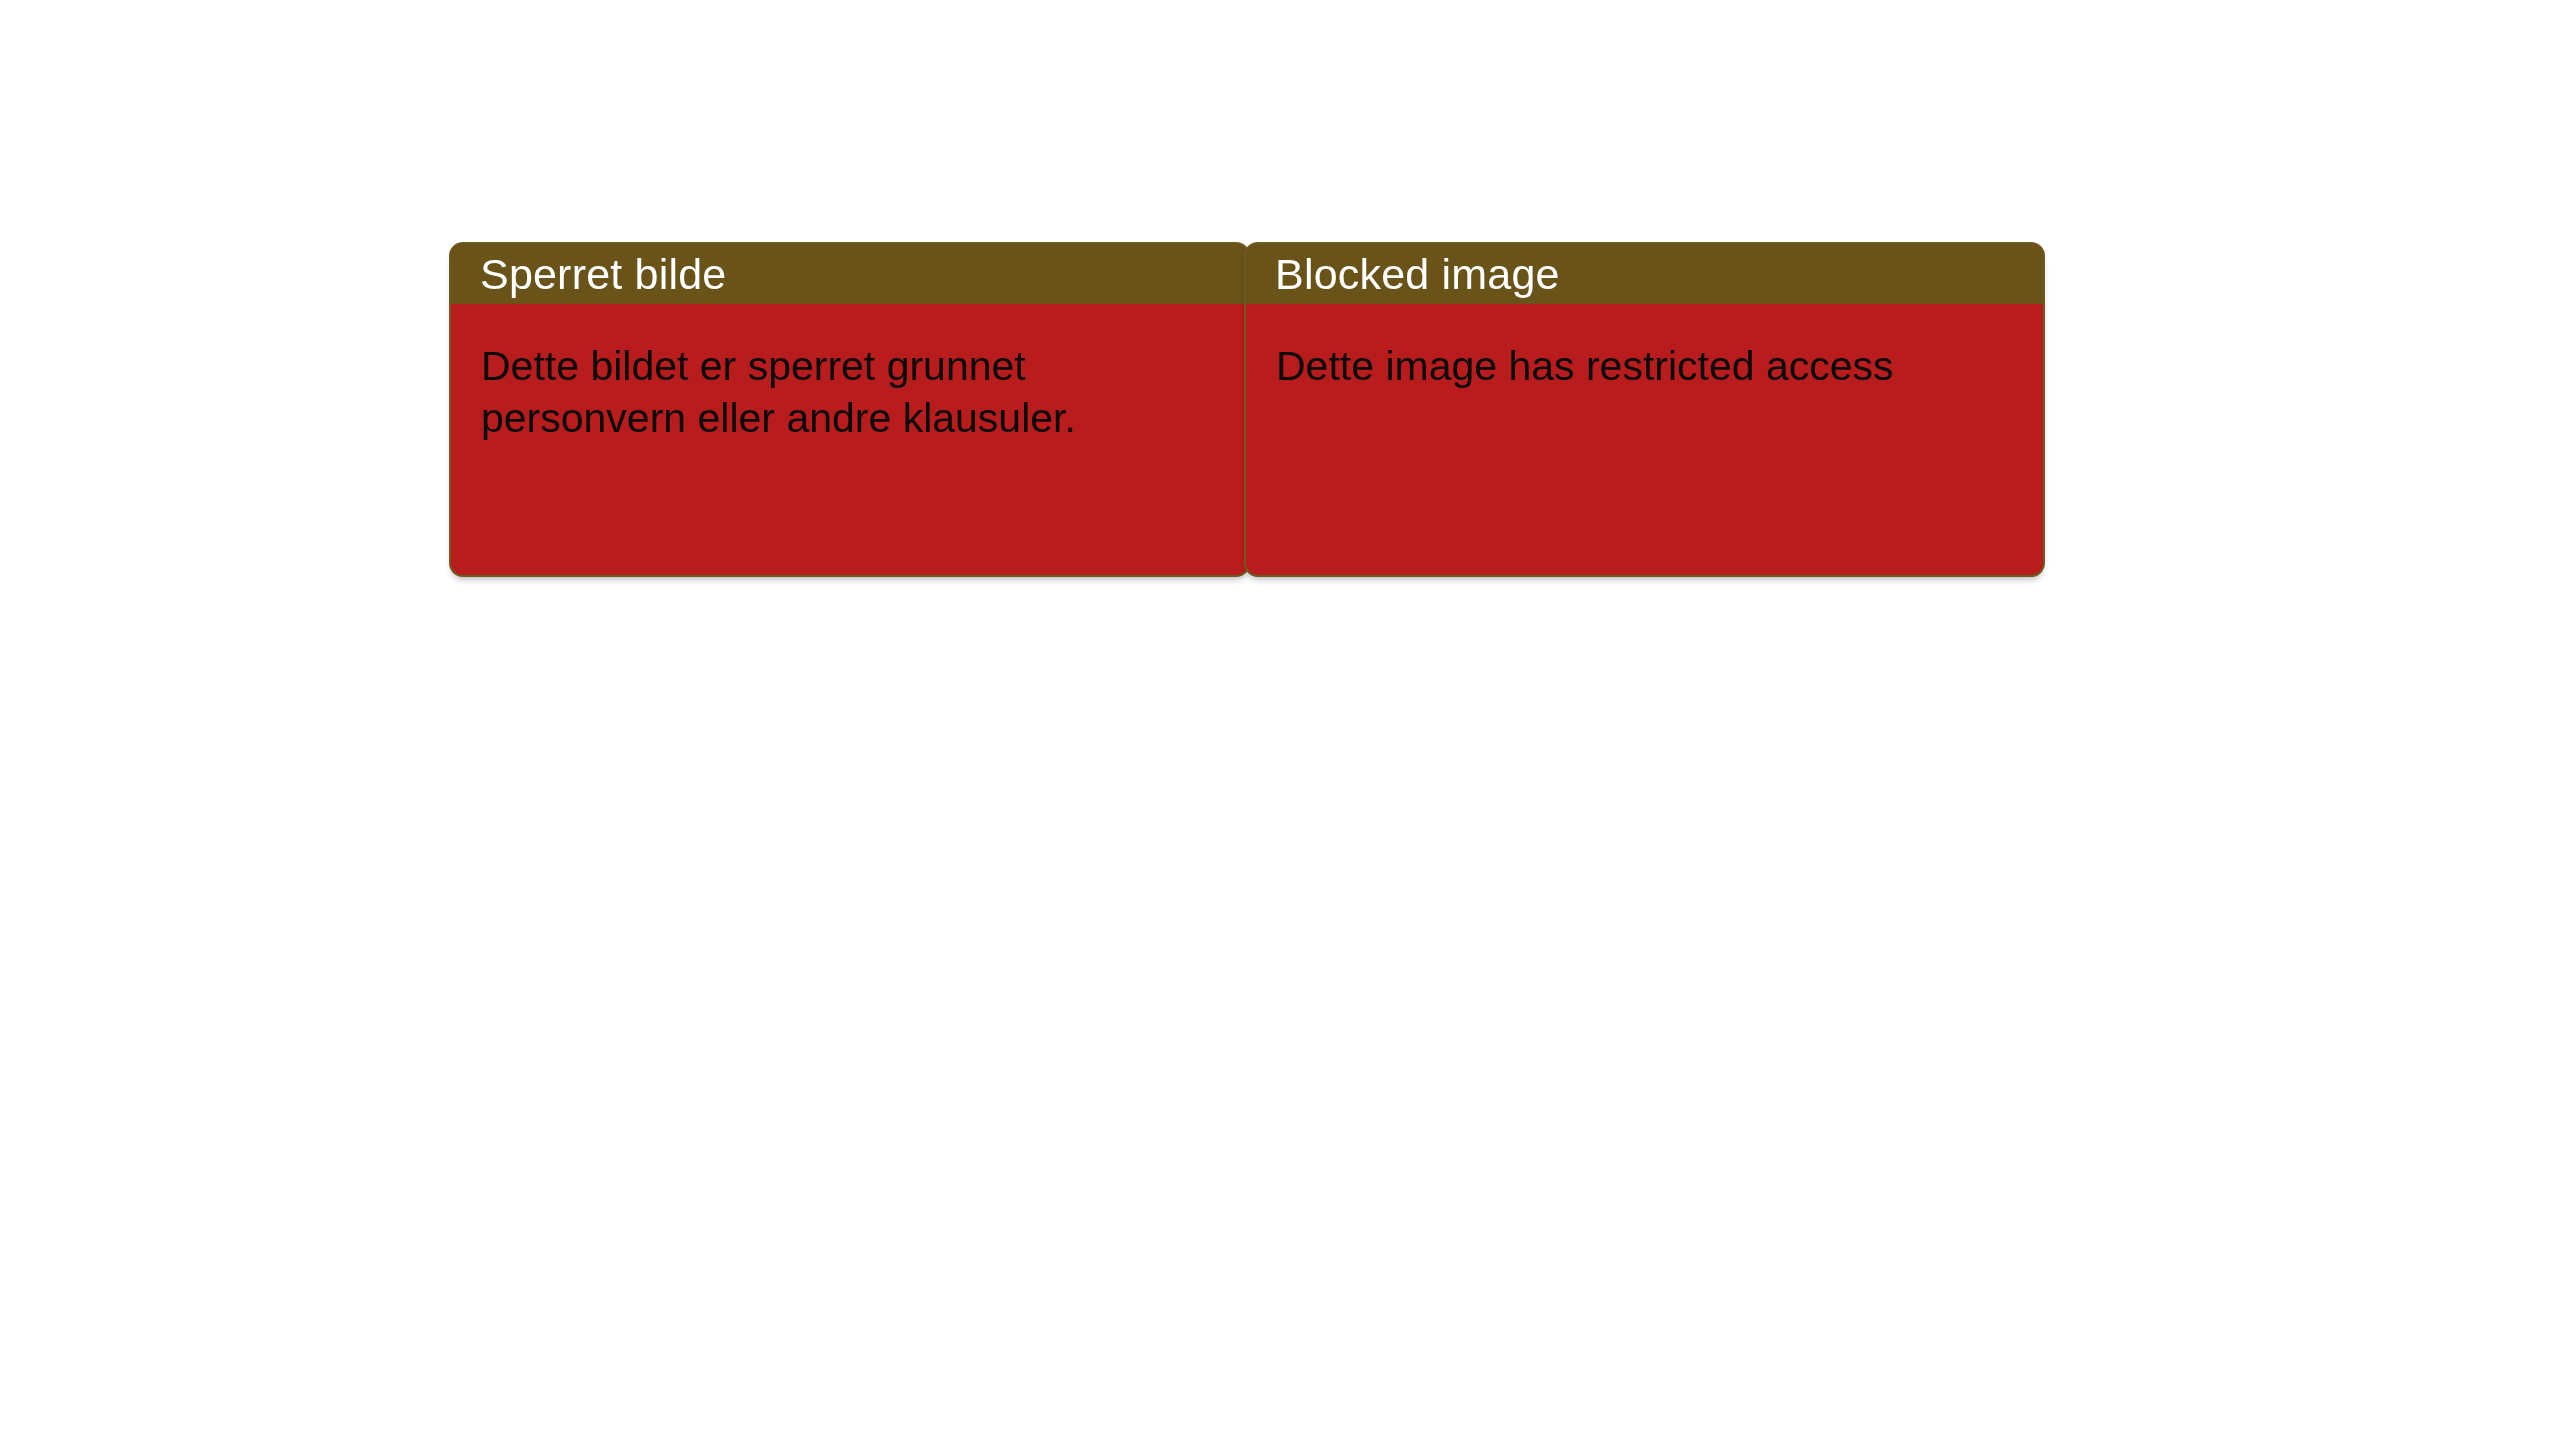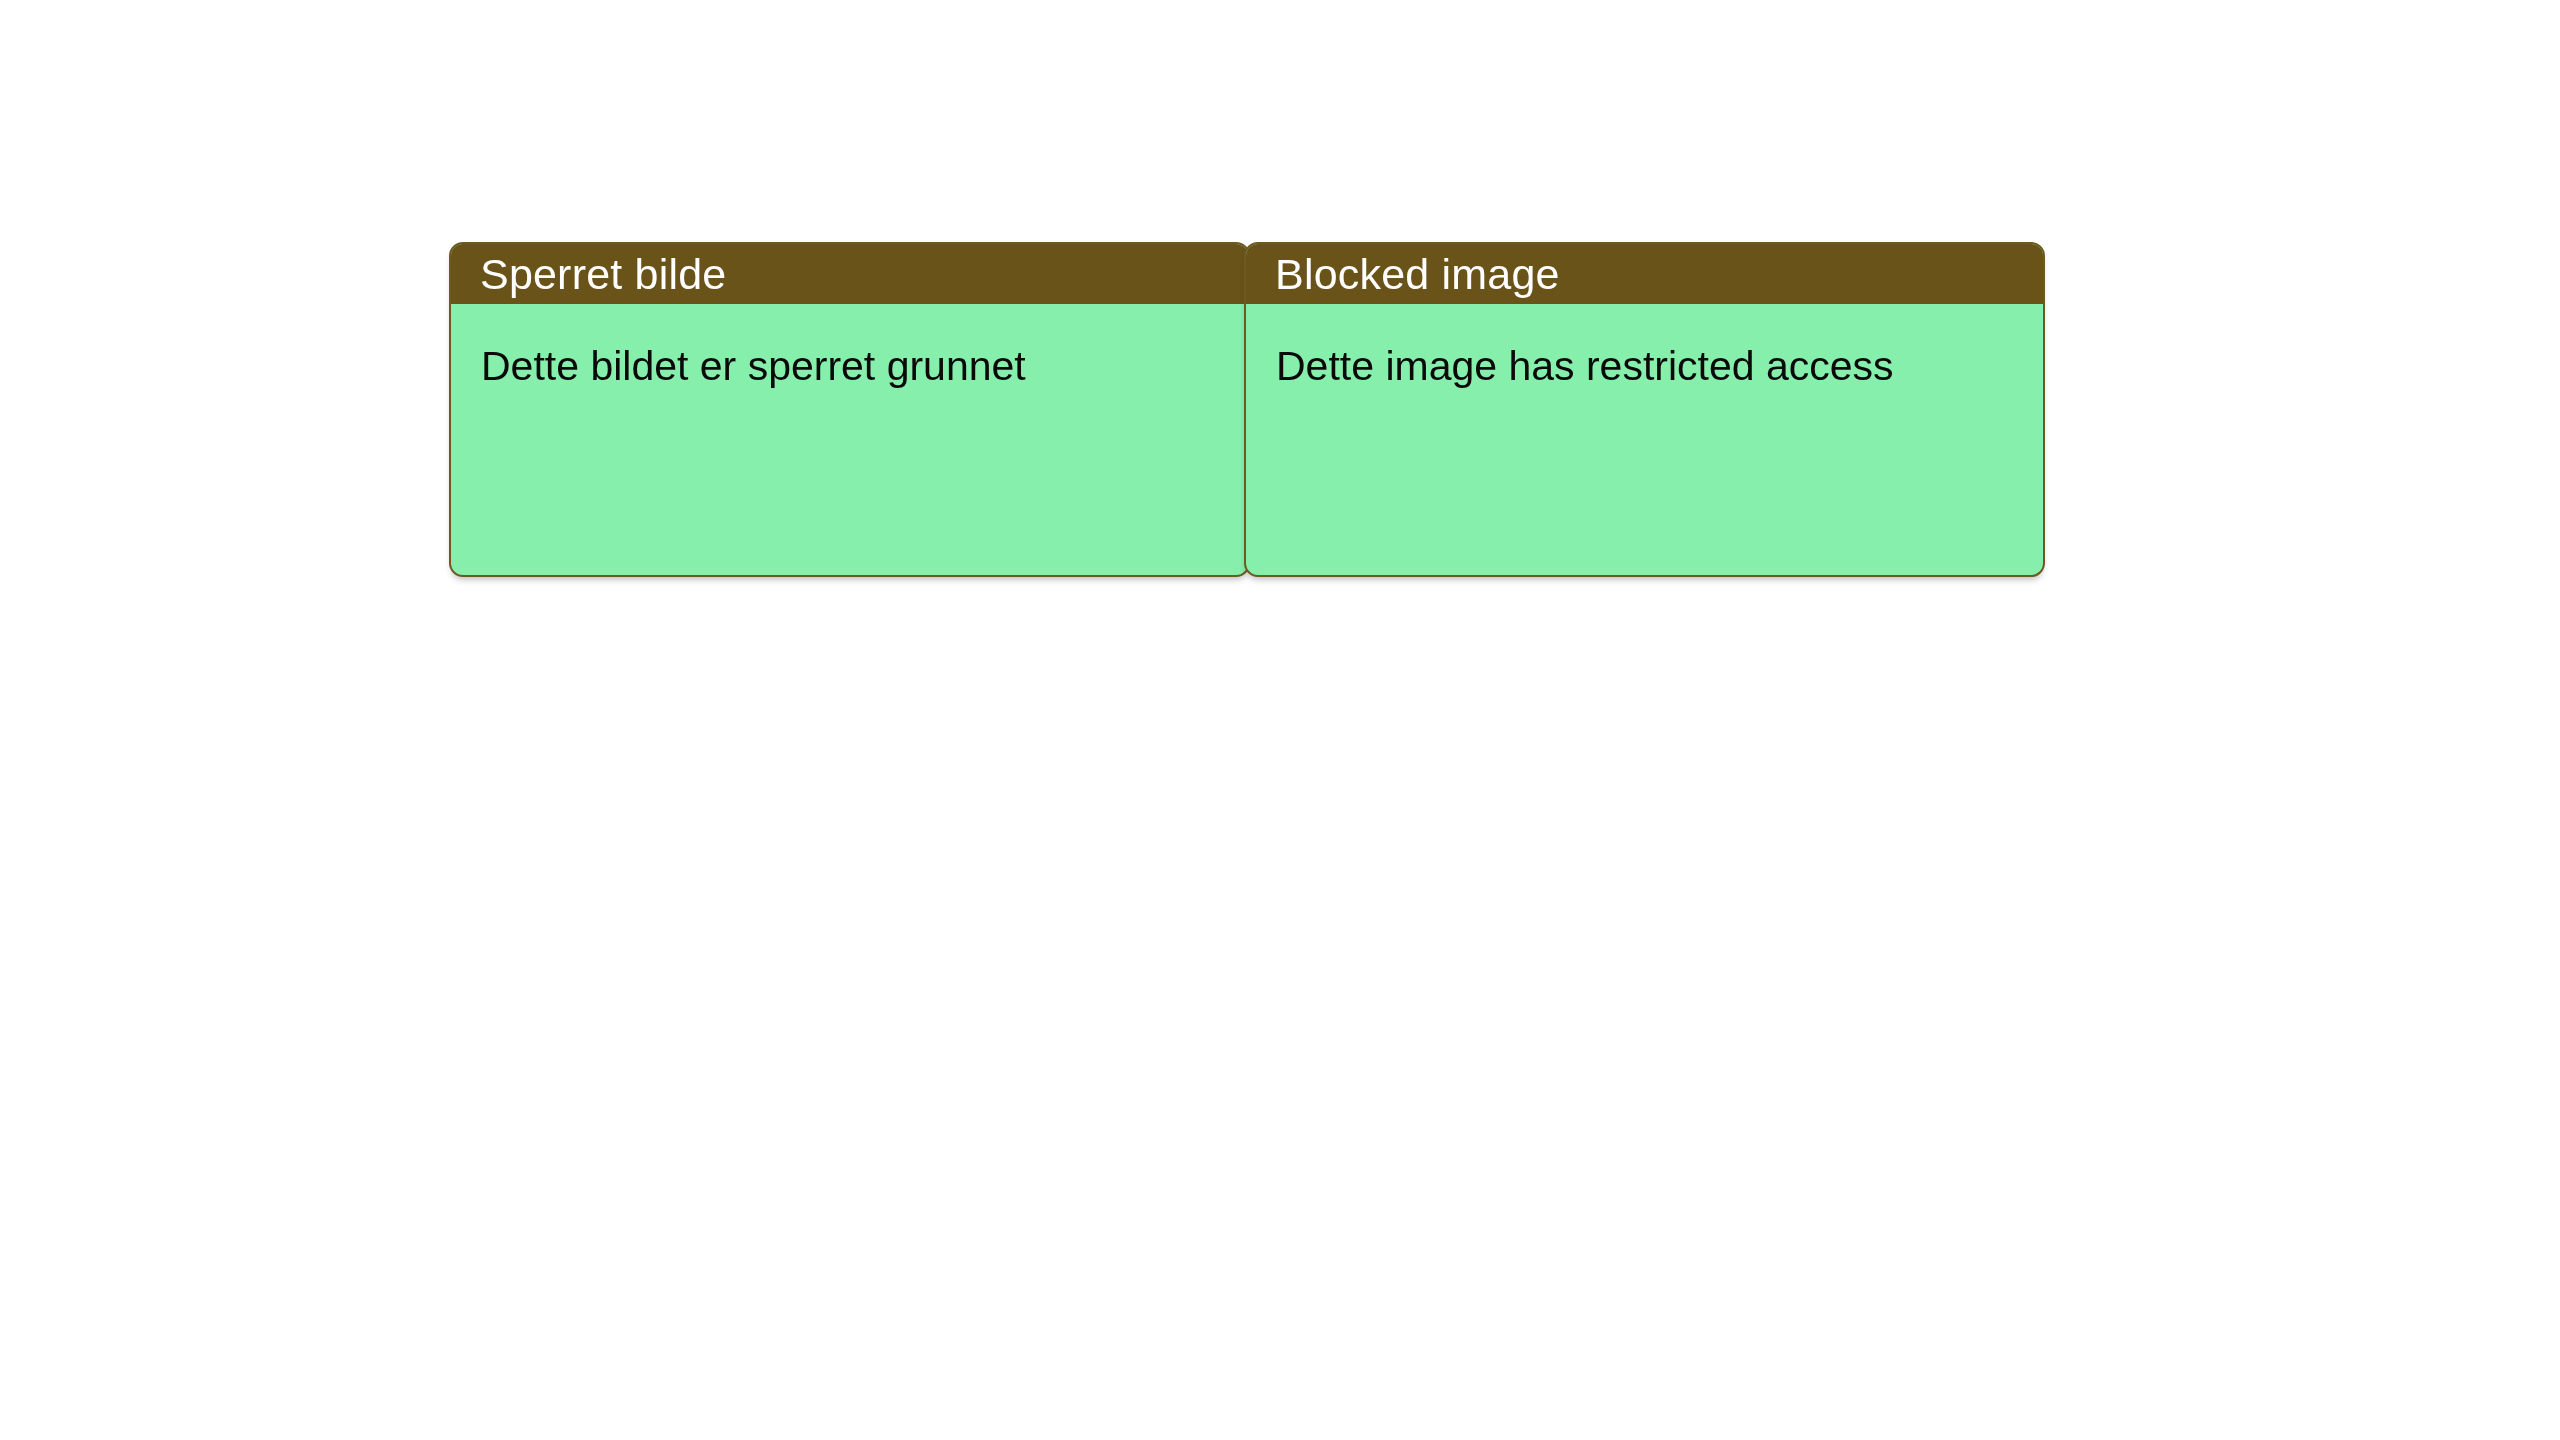--- a/index.html
+++ b/index.html
@@ -20,21 +20,21 @@
   .stage {
     position: relative;
     width: 2560px;
     height: 1440px;
   }
   .card {
     position: absolute;
     top: 242px;
     width: 801px;
     height: 335px;
-    background: #86efac;
+    background: #b91c1c;
     border: 2px solid var(--card-border);
     border-radius: 14px;
     overflow: hidden;
     box-shadow: 0 5px 7px -3px rgba(0, 0, 0, 0.3);
   }
   .card.no { left: 449px; }
   .card.en { left: 1244px; }
   .card-header {
     height: 60px;
     background: var(--header-bg);
@@ -64,20 +64,21 @@
 <body>
 
 <div class="stage">
 
   <section class="card no">
     <header class="card-header">
       <span class="card-title">Sperret bilde</span>
     </header>
     <div class="card-body">
       <span class="body-line">Dette bildet er sperret grunnet</span>
+      <span class="body-line">personvern eller andre klausuler.</span>
     </div>
   </section>
 
   <section class="card en">
     <header class="card-header">
       <span class="card-title">Blocked image</span>
     </header>
     <div class="card-body">
       <span class="body-line">Dette image has restricted access</span>
     </div>

